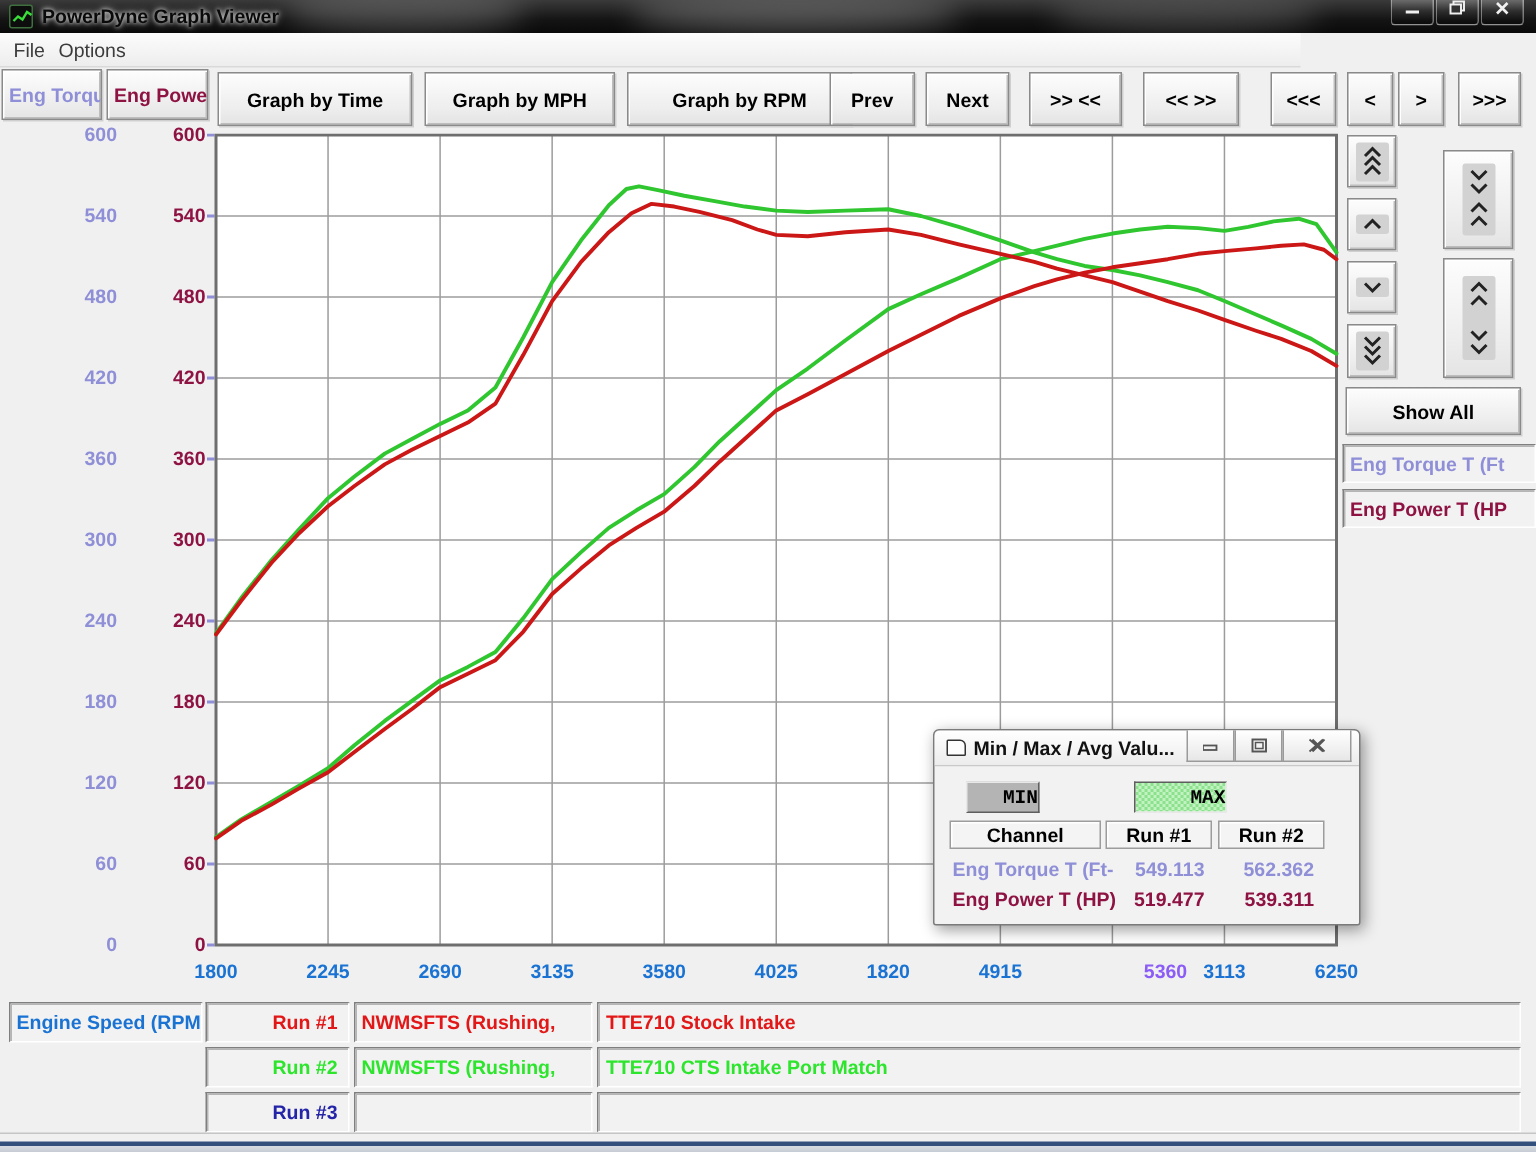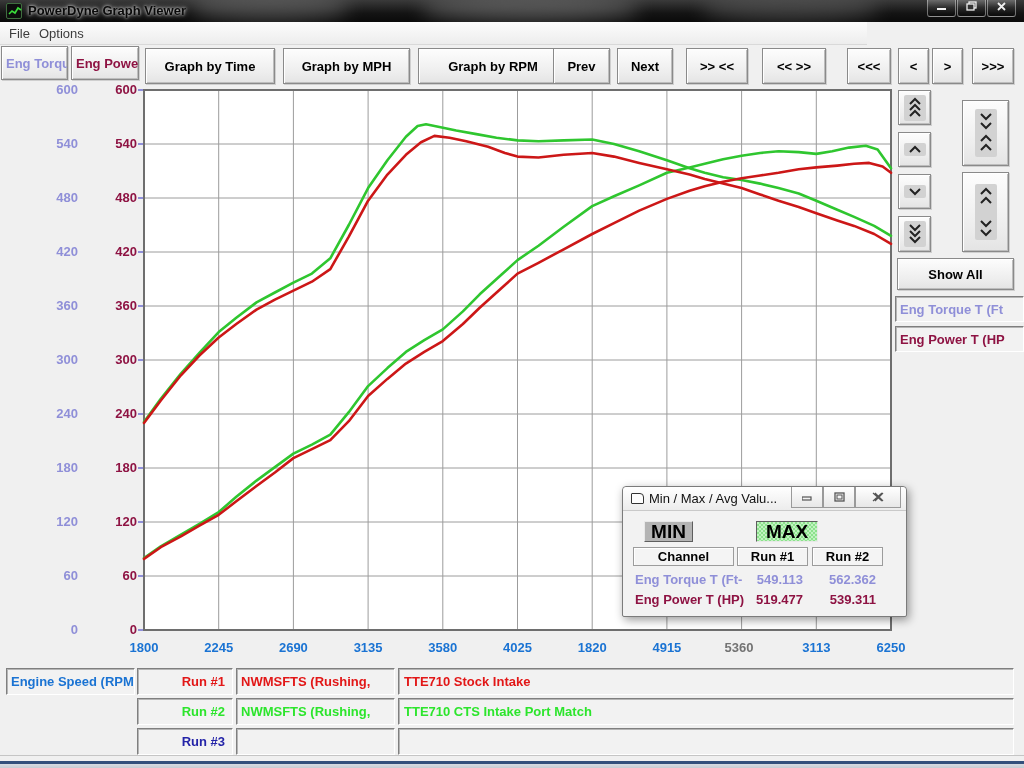--- a/index.html
+++ b/index.html
@@ -58,29 +58,29 @@
   .chev-inner { background:#d2d2d2; border-radius:2px; padding:2px 4px; display:flex;
     flex-direction:column; align-items:center; }
 
   
   .mmwin { position:absolute; left:622px; top:486px; width:285px; height:131px;
     background:#f2f2f2; border:1px solid #7b7b7b; border-radius:4px 4px 2px 2px;
     box-shadow:2px 3px 10px rgba(0,0,0,.4); z-index:50; }
   .mm-title { position:absolute; left:0; top:0; right:0; height:24px;
     background:linear-gradient(#ffffff,#ececec); border-bottom:1px solid #c9c9c9;
     border-radius:4px 4px 0 0; }
-  .mm-title-text { position:absolute; left:26px; top:4px; font-size:13px; font-weight:normal; color:#111; }
+  .mm-title-text { position:absolute; left:26px; top:4px; font-size:13px; font-weight:bold; color:#111; }
   .mm-icon { position:absolute; left:8px; top:6px; width:13px; height:11px;
     border:1px solid #333; border-radius:1px 4px 1px 1px; background:#fdfdfd; }
   .mm-controls { position:absolute; right:5px; top:0; display:flex; height:21px; }
   .mm-cbtn { border:1px solid #9a9a9a; border-top:none; background:linear-gradient(#fff,#e7e7e7);
     display:flex; align-items:center; justify-content:center; color:#4a4a4a;
     font-size:11px; }
-  .mm-btn { position:absolute; height:21px; border:1px solid; font-size:19px; text-align:center;
-    line-height:19px; }
+  .mm-btn { position:absolute; height:21px; border:1px solid; font-size:13px; text-align:right;
+    line-height:19px;font-family:Liberation Mono, monospace; }
   .mm-hdr { position:absolute; height:19px; background:#f4f4f4; border:1px solid #9c9c9c;
     box-shadow:inset 1px 1px 0 #fff; font-size:13px; text-align:center; line-height:17px; }
   .mm-cell { position:absolute; height:17px; font-size:13px; line-height:17px; }
 
   
   .bottom-strip { position:absolute; left:0; top:755px; width:1024px; height:13px;
     background:#f0f0f0; border-top:1px solid #c5c5c5; }
   .taskbar-line { position:absolute; left:0; top:5px; width:1024px; height:3px; background:#33507c; }
   .below-line { position:absolute; left:0; top:8px; width:1024px; height:5px;
     background:linear-gradient(#d7dce2,#c2c8d0); }
@@ -173,21 +173,21 @@
 
   <div id="xlabels">
       <div class="xlab" style="left: 113px; top: 640px; color: rgb(26, 115, 211);">1800</div>
       <div class="xlab" style="left: 187.7px; top: 640px; color: rgb(26, 115, 211);">2245</div>
       <div class="xlab" style="left: 262.4px; top: 640px; color: rgb(26, 115, 211);">2690</div>
       <div class="xlab" style="left: 337.1px; top: 640px; color: rgb(26, 115, 211);">3135</div>
       <div class="xlab" style="left: 411.8px; top: 640px; color: rgb(26, 115, 211);">3580</div>
       <div class="xlab" style="left: 486.5px; top: 640px; color: rgb(26, 115, 211);">4025</div>
       <div class="xlab" style="left: 561.2px; top: 640px; color: rgb(26, 115, 211);">1820</div>
       <div class="xlab" style="left: 635.9px; top: 640px; color: rgb(26, 115, 211);">4915</div>
-      <div class="xlab" style="left: 708px; top: 640px; color: #737373;">5360</div>
+      <div class="xlab" style="left: 746px; top: 640px; color: #8b5cf6;">5360</div>
       <div class="xlab" style="left: 785.3px; top: 640px; color: rgb(26, 115, 211);">3113</div>
       <div class="xlab" style="left: 860px; top: 640px; color: rgb(26, 115, 211);">6250</div>
     </div>
 
   <svg id="plot" class="plot-svg" width="760" height="544">
       <rect x="8" y="1" width="747" height="540" fill="#ffffff"></rect>
       <line x1="8" y1="1" x2="8" y2="541" stroke="#9c9c9c" stroke-width="1"></line>
       <line x1="82.7" y1="1" x2="82.7" y2="541" stroke="#9c9c9c" stroke-width="1"></line>
       <line x1="157.4" y1="1" x2="157.4" y2="541" stroke="#9c9c9c" stroke-width="1"></line>
       <line x1="232.1" y1="1" x2="232.1" y2="541" stroke="#9c9c9c" stroke-width="1"></line>

